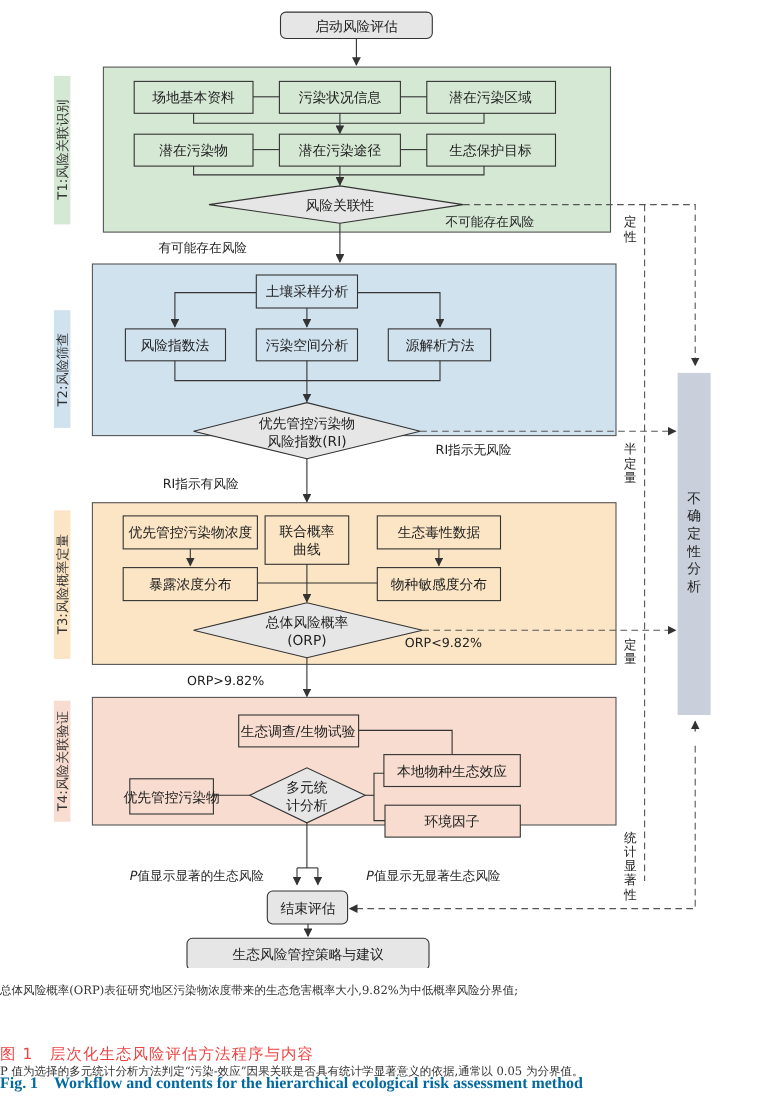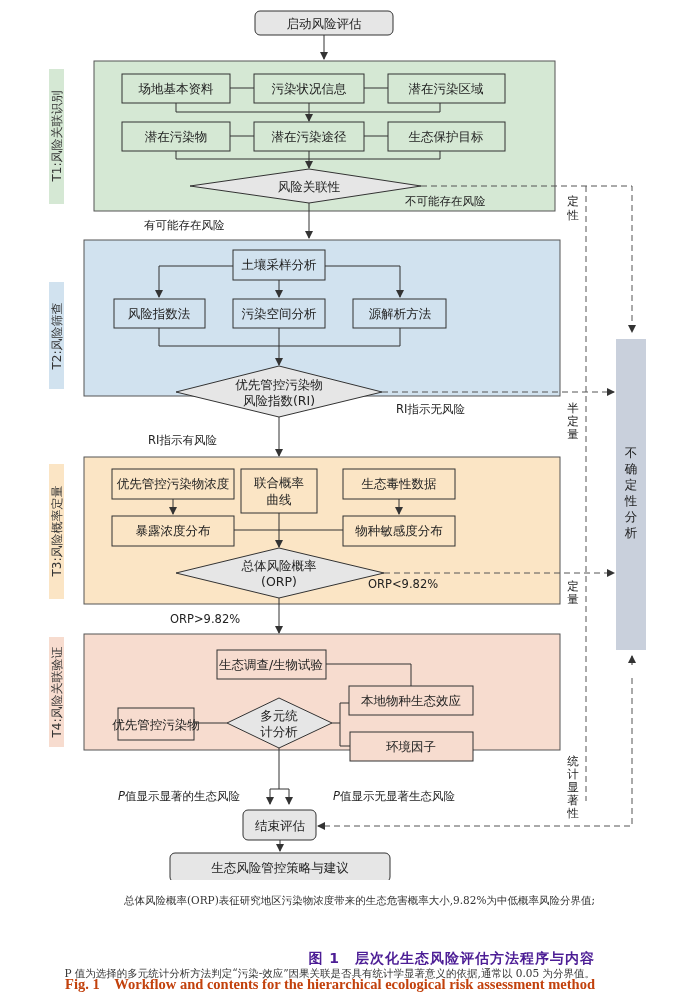--- a/index.html
+++ b/index.html
@@ -2,24 +2,24 @@
 <html><head>
   <meta charset="utf-8">
   <style>
     html, body { margin: 0; padding: 0; background: #ffffff; }
     body { width: 696px; height: 1004px; position: relative; overflow: hidden;
            font-family: "DejaVu Serif", "Liberation Serif", serif; color: #222; }
     svg { position: absolute; left: 0; top: 0; }
     .t { font-family: "DejaVu Sans", "Liberation Sans", sans-serif; font-size: 12.5px; fill: #222; }
     .ts { font-family: "DejaVu Sans", "Liberation Sans", sans-serif; font-size: 11.5px; fill: #222; }
     .vt { font-family: "DejaVu Sans", "Liberation Sans", sans-serif; font-size: 12px; fill: #333; }
-    .caption { position: absolute; left: 0; width: 595px; text-align: right; }
+    .caption { position: absolute; left: 0; width: 595px; text-align: left; }
     .note { font-family: "DejaVu Serif", "Liberation Serif", serif; font-size: 10.5px; color: #333; }
-    .fig-cn { font-family: "DejaVu Sans", "Liberation Sans", sans-serif; font-size: 14px; font-weight: bold; color: #4c1d95; letter-spacing: 1px; }
-    .fig-en { font-family: "Liberation Serif", "DejaVu Serif", serif; font-size: 14.5px; font-weight: bold; color: #c2410c; }
+    .fig-cn { font-family: "DejaVu Sans", "Liberation Sans", sans-serif; font-size: 14px; font-weight: normal; color: #ef4444; letter-spacing: 1px; }
+    .fig-en { font-family: "Liberation Serif", "DejaVu Serif", serif; font-size: 14.5px; font-weight: bold; color: #0369a1; }
   </style>
 </head>
 <body>
 
 <svg width="696" height="880" viewBox="0 0 696 880" xmlns="http://www.w3.org/2000/svg">
   <defs>
     <marker id="arr" markerWidth="8" markerHeight="8" refX="7" refY="4" orient="auto" markerUnits="userSpaceOnUse">
       <path d="M0,0 L8,4 L0,8 z" fill="#333"></path>
     </marker>
   </defs>

